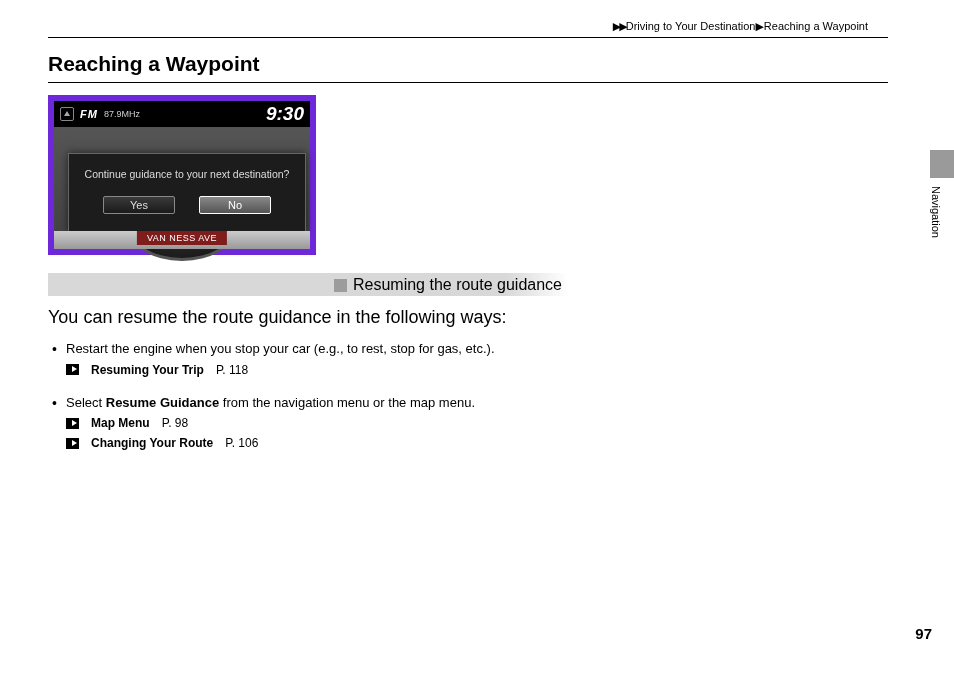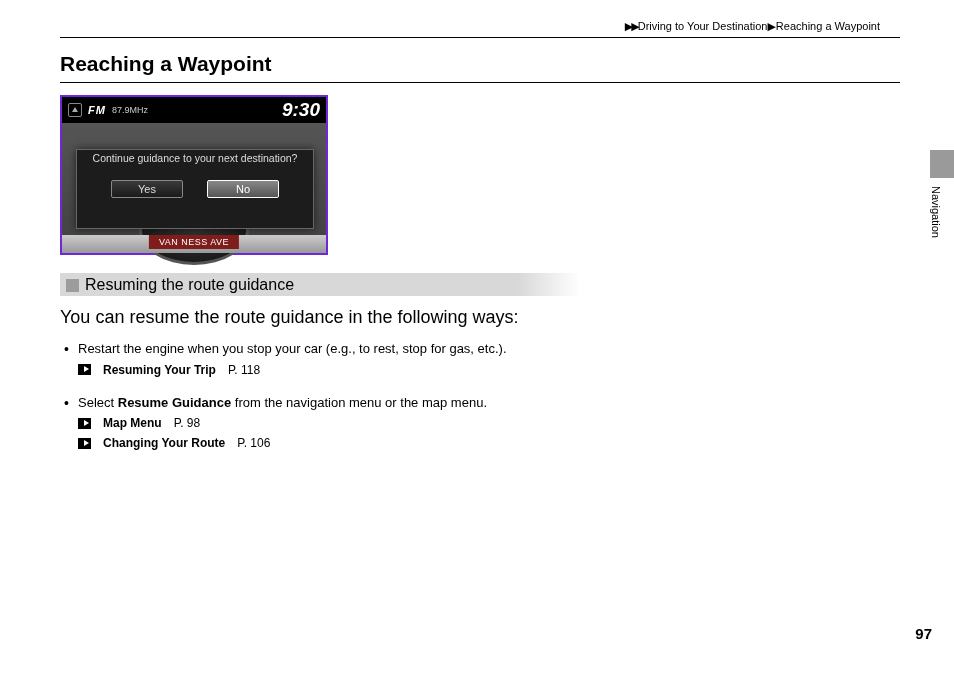--- a/index.html
+++ b/index.html
@@ -6,21 +6,21 @@
   body {
     width: 954px;
     height: 674px;
     font-family: "Helvetica Neue", Arial, sans-serif;
     color: #000;
     position: relative;
     background: #fff;
   }
   .page {
     position: absolute;
-    left: 60px;
+    left: 48px;
     top: 20px;
     width: 840px;
   }
   .breadcrumb {
     text-align: right;
     font-size: 11px;
     padding-right: 20px;
     padding-bottom: 4px;
   }
   .bc-arrow { letter-spacing: -2px; }
@@ -35,21 +35,21 @@
   .intro {
     font-size: 13px;
     line-height: 1.4;
     width: 520px;
     margin-bottom: 10px;
   }
   .row { display: flex; gap: 14px; align-items: flex-start; }
   .screenshot {
     width: 268px;
     height: 160px;
-    border: 2px solid #6d28d9;
+    border: 6px solid #6d28d9;
     background: #1a1a1a;
     color: #fff;
     position: relative;
     font-family: Arial, sans-serif;
   }
   .ss-top {
     height: 26px;
     background: #000;
     display: flex;
     align-items: center;
@@ -70,21 +70,21 @@
     top: 52px; left: 14px;
     width: 238px; height: 80px;
     background: #1c1c1c;
     border: 1px solid #666;
     box-shadow: 0 0 8px rgba(0,0,0,.6);
   }
   .ss-msg {
     text-align: center;
     font-size: 10.5px;
     color: #ddd;
-    padding-top: 2px;
+    padding-top: 14px;
   }
   .ss-btns {
     display: flex;
     justify-content: center;
     gap: 24px;
     margin-top: 16px;
   }
   .ss-btn {
     width: 72px; height: 18px;
     border: 1px solid #888;
@@ -167,20 +167,21 @@
   }
   .subhead {
     margin-top: 18px;
     background: linear-gradient(to right, #d8d8d8 0%, #d8d8d8 88%, #fff 100%);
     width: 520px;
     padding: 3px 6px 2px;
     font-size: 16px;
     display: flex;
     align-items: center;
     gap: 6px;
+    justify-content: flex-end;
   }
   .sq {
     width: 13px; height: 13px;
     background: #9c9c9c;
     flex-shrink: 0;
   }
   .body-text {
     font-size: 18px;
     line-height: 1.5;
     margin-top: 8px;

